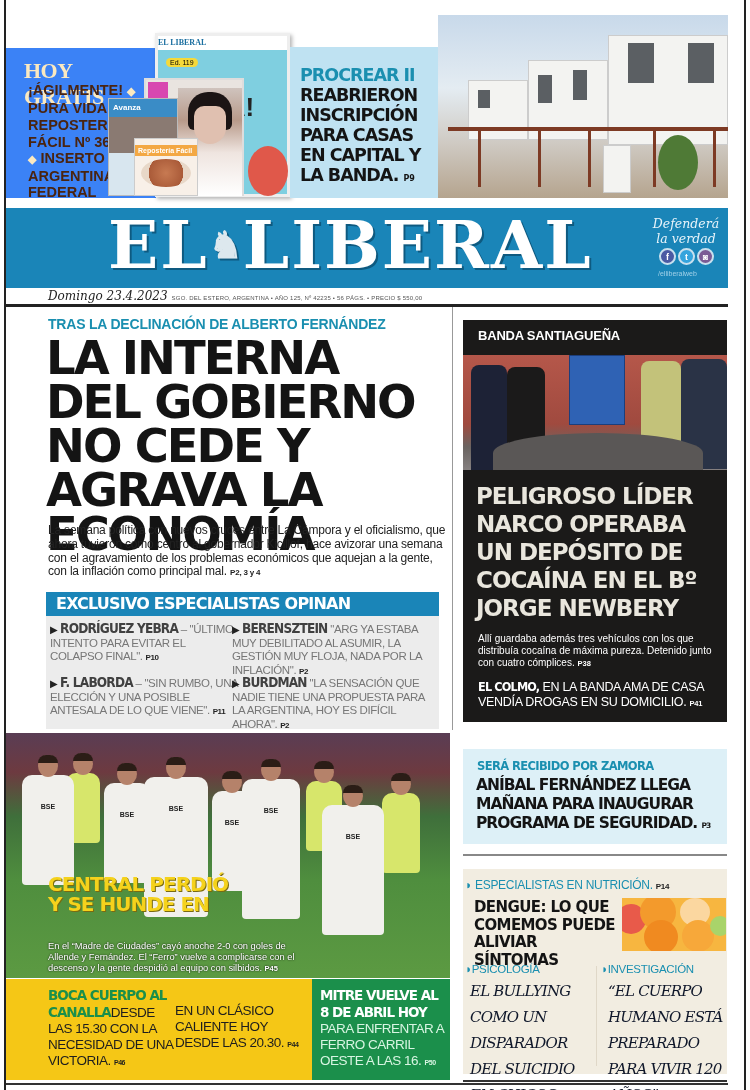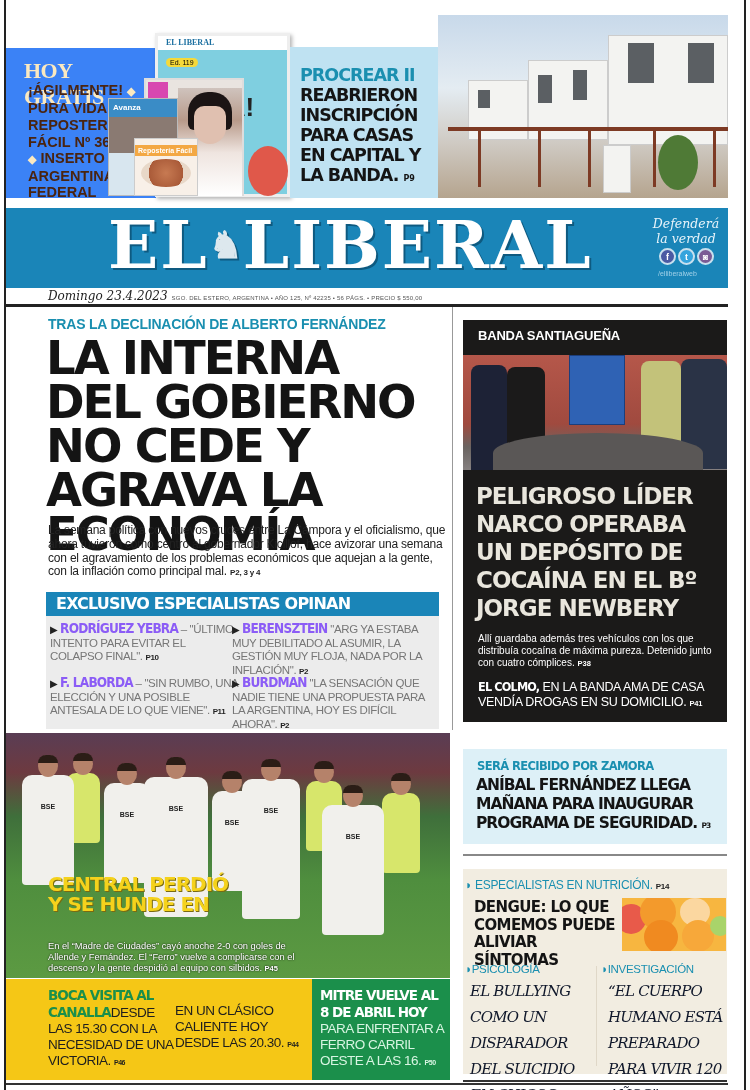--- a/index.html
+++ b/index.html
@@ -6,21 +6,21 @@
   body { width: 750px; height: 1090px; background: #fff; font-family: "Liberation Sans", sans-serif; position: relative; overflow: hidden; }
   .frame { position: absolute; left: 4px; top: 0; width: 742px; height: 1090px; border-left: 2px solid #222; border-right: 2px solid #222; }
   .abs { position: absolute; }
 
   
   .promo-orange { left: 6px; top: 48px; width: 150px; height: 150px; background: #3b82f6; font-weight: bold; }
   .promo-orange .hoy { position: absolute; left: 18px; top: 10px; font-family: "Liberation Serif", serif; font-size: 22px; color: #fbe9c0; letter-spacing: -0.5px; }
   .promo-orange .items { position: absolute; left: 22px; top: 34px; font-family: "Liberation Sans", sans-serif; font-size: 14.5px; line-height: 16.5px; color: #4a2410; font-stretch: condensed; }
   .promo-orange .dot { color: #fbe9c0; font-size: 11px; }
   .mag1 { left: 155px; top: 33px; width: 135px; height: 164px; background: #7fcfe0; border: 3px solid #eee; box-shadow: 2px 2px 4px rgba(0,0,0,.3); }
-  .mag1 .mast { background: #fff; height: 14px; font-family: "Liberation Serif", serif; font-weight: bold; font-size: 8px; color: #1b6fa0; padding: 2px 8px; }
+  .mag1 .mast { background: #fff; height: 14px; font-family: "Liberation Serif", serif; font-weight: bold; font-size: 8px; color: #1b6fa0; padding: 2px 0; }
   .mag1 .tag { position: absolute; left: 8px; top: 22px; background: #f5d93a; font-size: 7px; padding: 1px 4px; border-radius: 6px; }
   .mag1 .big { position: absolute; left: 60px; top: 60px; font-weight: 900; font-size: 26px; color: #222; line-height: 22px; }
   .mag1 .red { position: absolute; left: 90px; top: 110px; width: 40px; height: 50px; background: #e0584a; border-radius: 50%; }
   .mag2 { left: 144px; top: 78px; width: 100px; height: 118px; background: #e9e4e0; border: 2px solid #ddd; }
   .mag2 .pink { position: absolute; left: 2px; top: 2px; width: 20px; height: 22px; background: #d847b0; }
   .face { left: 178px; top: 88px; width: 64px; height: 108px; background: linear-gradient(180deg,#cfc3bd 0,#b89a8a 30%,#efe5e0 60%,#fff 100%); }
   .face .hair { position: absolute; left: 10px; top: 4px; width: 44px; height: 38px; background: #1b1414; border-radius: 20px 20px 6px 6px; }
   .face .skin { position: absolute; left: 16px; top: 18px; width: 32px; height: 38px; background: #e0c0b0; border-radius: 10px 10px 16px 16px; }
   .mag3 { left: 108px; top: 98px; width: 70px; height: 98px; background: #d8e6ef; border: 1px solid #bbb; }
   .mag3 .band { background: #3a8cc6; height: 18px; color: #fff; font-size: 8px; font-weight: bold; padding: 4px; }
@@ -55,21 +55,21 @@
 
   
   .kicker-main { left: 48px; top: 316px; font-weight: bold; font-size: 14px; color: #1a8fb0; letter-spacing: -0.2px; }
   .headline { left: 46px; top: 336px; width: 400px; font-family: "DejaVu Sans", sans-serif; font-weight: 900; font-size: 46.5px; line-height: 44px; letter-spacing: -2px; color: #141414; }
   .lead { left: 48px; top: 524px; width: 400px; font-size: 12px; line-height: 13.8px; color: #222; letter-spacing: -0.2px; }
   .lead .pg { font-size: 8px; font-weight: bold; }
 
   .spec-box { left: 46px; top: 592px; width: 393px; height: 137px; background: #ececec; }
   .spec-head { left: 46px; top: 592px; width: 393px; height: 24px; background: #1a85b8; color: #fff; font-family: "DejaVu Sans", sans-serif; font-weight: 900; font-size: 16px; letter-spacing: -0.8px; padding: 2px 10px; }
   .spec-item { position: absolute; width: 190px; font-size: 11.5px; line-height: 13.5px; color: #777; text-transform: uppercase; font-stretch: condensed; letter-spacing: -0.4px; }
-  .spec-item .name { color: #8b5cf6; font-family: "DejaVu Sans", sans-serif; font-weight: 900; font-size: 13.5px; letter-spacing: -0.8px; }
+  .spec-item .name { color: #404040; font-family: "DejaVu Sans", sans-serif; font-weight: 900; font-size: 13.5px; letter-spacing: -0.8px; }
   .spec-item .arrow { color: #222; font-size: 10px; }
   .spec-item .pg { color: #222; font-size: 8px; font-weight: bold; }
 
   
   .narco-box { left: 463px; top: 320px; width: 264px; height: 402px; background: #1b1a19; }
   .narco-kicker { left: 478px; top: 328px; color: #fff; font-weight: bold; font-size: 13px; letter-spacing: -0.2px; }
   .narco-photo { left: 463px; top: 355px; width: 264px; height: 115px; background: linear-gradient(180deg,#b5574a 0,#a04a3f 60%,#6a6461 80%,#858080 100%); overflow: hidden; }
   .person { position: absolute; border-radius: 8px 8px 0 0; }
   .banner { position: absolute; left: 106px; top: 0; width: 56px; height: 70px; background: #2f62b4; border: 1px solid #1c3e7c; }
   .table { position: absolute; left: 30px; top: 78px; width: 210px; height: 40px; background: #5a5756; border-radius: 50% 50% 0 0; }
@@ -335,21 +335,21 @@
   <div>Y SE HUNDE EN</div>
 </div>
 <div class="abs central-lead">
   <span>En el “Madre de Ciudades” cayó anoche 2-0 con goles de Allende y Fernández. El “Ferro” vuelve a complicarse con el descenso y la gente despidió al equipo con silbidos.</span>
   <span class="pg">P45</span>
 </div>
 
 <div class="abs yellow"></div>
 <div class="abs green"></div>
 <div class="sp-item" style="left:48px;top:987px;width:130px;">
-  <span class="g">BOCA VISITA AL CANALLA</span><span>DESDE LAS 15.30 CON LA NECESIDAD DE UNA VICTORIA.</span>
+  <span class="g">BOCA CUERPO AL CANALLA</span><span>DESDE LAS 15.30 CON LA NECESIDAD DE UNA VICTORIA.</span>
   <span class="pg">P46</span>
 </div>
 <div class="sp-item" style="left:175px;top:987px;width:135px;">
   <br>
   <span>EN UN CLÁSICO CALIENTE HOY DESDE LAS 20.30.</span>
   <span class="pg">P44</span>
 </div>
 <div class="sp-item sp-white" style="left:320px;top:987px;width:128px;">
   <b>MITRE VUELVE AL 8 DE ABRIL HOY</b><br>
   <span>PARA ENFRENTAR A FERRO CARRIL OESTE A LAS 16.</span>

